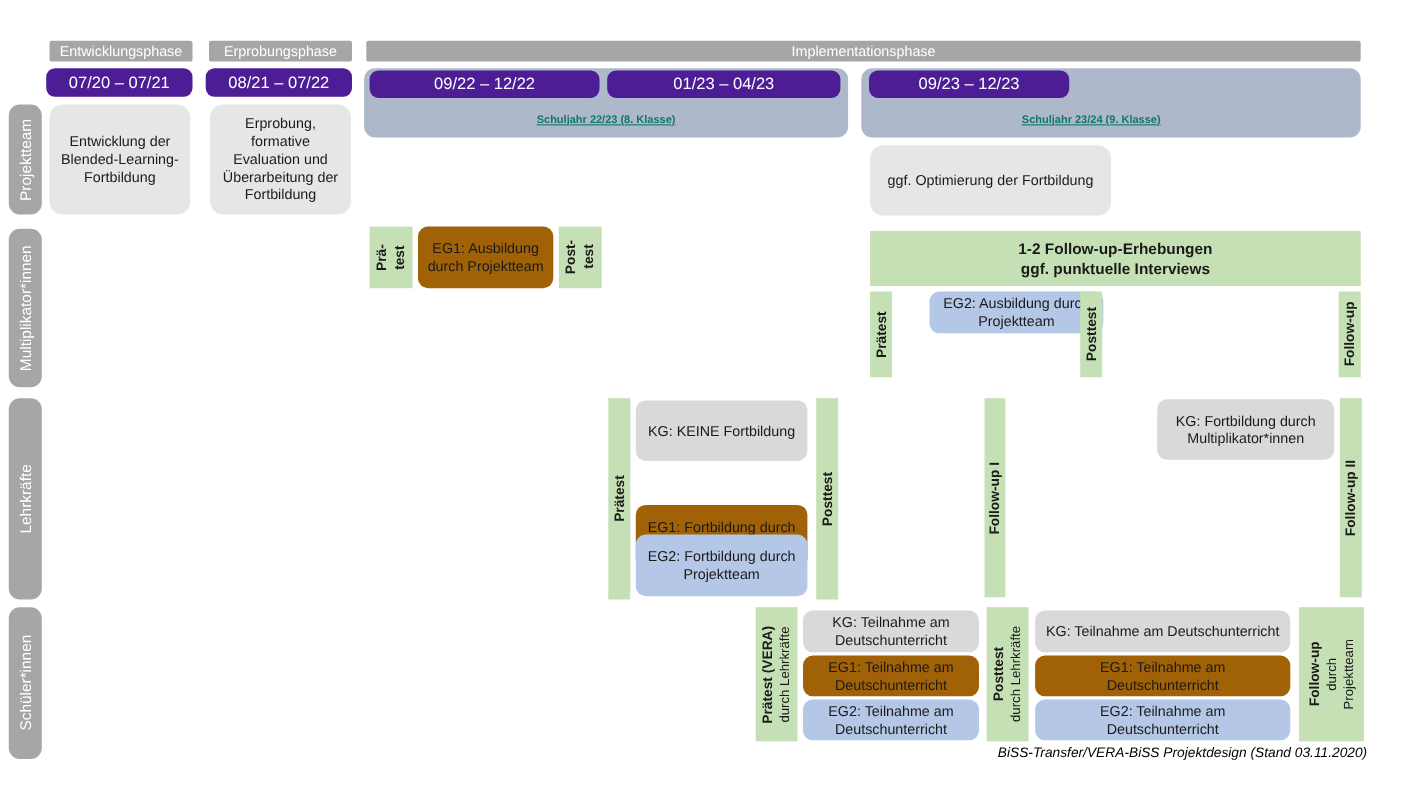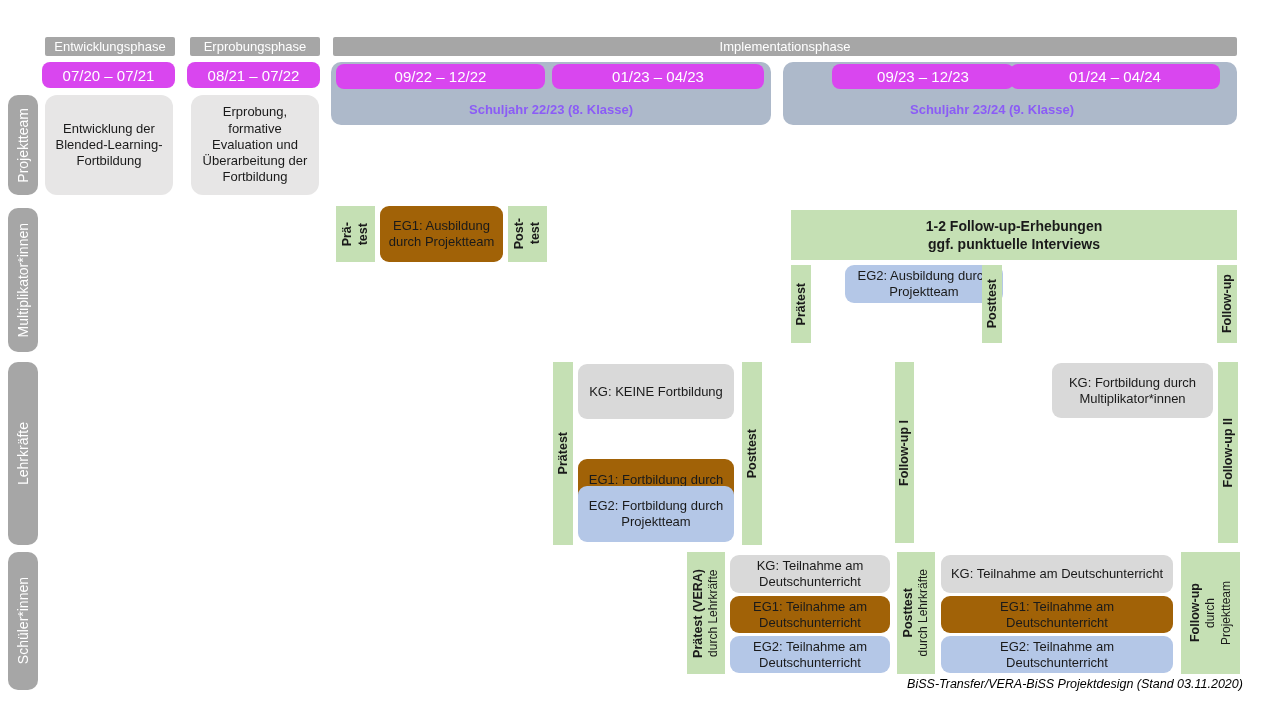--- a/index.html
+++ b/index.html
@@ -5,23 +5,23 @@
   html,body { margin:0; padding:0; background:#ffffff; }
   .canvas {
     position:relative; width:1280px; height:720px; background:#ffffff;
     font-family:"Liberation Sans","DejaVu Sans",sans-serif; color:#1a1a1a;
     overflow:hidden;
   }
   .abs { position:absolute; box-sizing:border-box; }
   .cc { display:flex; align-items:center; justify-content:center; text-align:center; }
 
   .phase { background:#a6a6a6; color:#ffffff; font-size:13px; border-radius:2px; }
-  .slate { background:#d946ef; color:#ffffff; font-size:15px; border-radius:8px; }
+  .slate { background:#4c1d95; color:#ffffff; font-size:15px; border-radius:8px; }
   .container-bar { background:#adb9ca; border-radius:10px; }
-  .sy-label { color:#8b5cf6; font-weight:bold; font-size:13px; }
+  .sy-label { color:#0f766e; font-weight:bold; font-size:10px;text-decoration:underline; }
 
   .sidebar { background:#a6a6a6; border-radius:10px; }
   .sidebar .vt { color:#ffffff; font-size:14px; }
 
   .graybox { background:#e7e6e6; border-radius:12px; font-size:13px; line-height:1.25; padding:4px 8px; }
   .kgbox   { background:#d9d9d9; border-radius:9px;  font-size:13px; line-height:1.2; padding:2px 8px; }
   .eg1box  { background:#a16207; border-radius:9px;  font-size:13px; line-height:1.2; padding:2px 8px; }
   .eg2box  { background:#b4c7e7; border-radius:9px;  font-size:13px; line-height:1.2; padding:2px 8px; }
 
   .green { background:#c5e0b4; }
@@ -44,41 +44,41 @@
   <div class="abs cc phase" style="left:333px; top:37px; width:904px; height:19px;">Implementationsphase</div>
 
   <div class="abs cc slate" style="left:42px; top:62px; width:133px; height:26px;">07/20 – 07/21</div>
   <div class="abs cc slate" style="left:187px; top:62px; width:133px; height:26px;">08/21 – 07/22</div>
 
   <div class="abs container-bar" style="left:331px; top:62px; width:440px; height:63px;"></div>
   <div class="abs container-bar" style="left:783px; top:62px; width:454px; height:63px;"></div>
 
   <div class="abs cc slate" style="left:336px; top:64px; width:209px; height:25px;">09/22 – 12/22</div>
   <div class="abs cc slate" style="left:552px; top:64px; width:212px; height:25px;">01/23 – 04/23</div>
-  <div class="abs cc slate" style="left:790px; top:64px; width:182px; height:25px;margin-left:42px;">09/23 – 12/23</div>
-  <div class="abs cc slate" style="left:1010px; top:64px; width:210px; height:25px;">01/24 – 04/24</div>
+  <div class="abs cc slate" style="left:790px; top:64px; width:182px; height:25px;">09/23 – 12/23</div>
 
   <div class="abs cc sy-label" style="left:331px; top:97px; width:440px; height:24px;">Schuljahr 22/23 (8. Klasse)</div>
   <div class="abs cc sy-label" style="left:783px; top:97px; width:418px; height:24px;">Schuljahr 23/24 (9. Klasse)</div>
 
   <div class="abs v sidebar" style="left:8px; top:95px; width:30px; height:100px;">
     <div class="vt">Projektteam</div>
   </div>
   <div class="abs v sidebar" style="left:8px; top:208px; width:30px; height:144px;">
     <div class="vt">Multiplikator*innen</div>
   </div>
   <div class="abs v sidebar" style="left:8px; top:362px; width:30px; height:183px;">
     <div class="vt">Lehrkräfte</div>
   </div>
   <div class="abs v sidebar" style="left:8px; top:552px; width:30px; height:138px;">
     <div class="vt">Schüler*innen</div>
   </div>
 
   <div class="abs cc graybox" style="left:45px; top:95px; width:128px; height:100px;">Entwicklung der Blended-Learning-Fortbildung</div>
   <div class="abs cc graybox" style="left:191px; top:95px; width:128px; height:100px;">Erprobung, formative Evaluation und Überarbeitung der Fortbildung</div>
+  <div class="abs cc graybox" style="left:791px; top:132px; width:219px; height:64px;">ggf. Optimierung der Fortbildung</div>
 
   <div class="abs v green" style="left:336px; top:206px; width:39px; height:56px;">
     <div class="vt gbold">
       <div>Prä-</div>
       <div>test</div>
     </div>
   </div>
   <div class="abs cc eg1box" style="left:380px; top:206px; width:123px; height:56px;">EG1: Ausbildung durch Projektteam</div>
   <div class="abs v green" style="left:508px; top:206px; width:39px; height:56px;">
     <div class="vt gbold">

